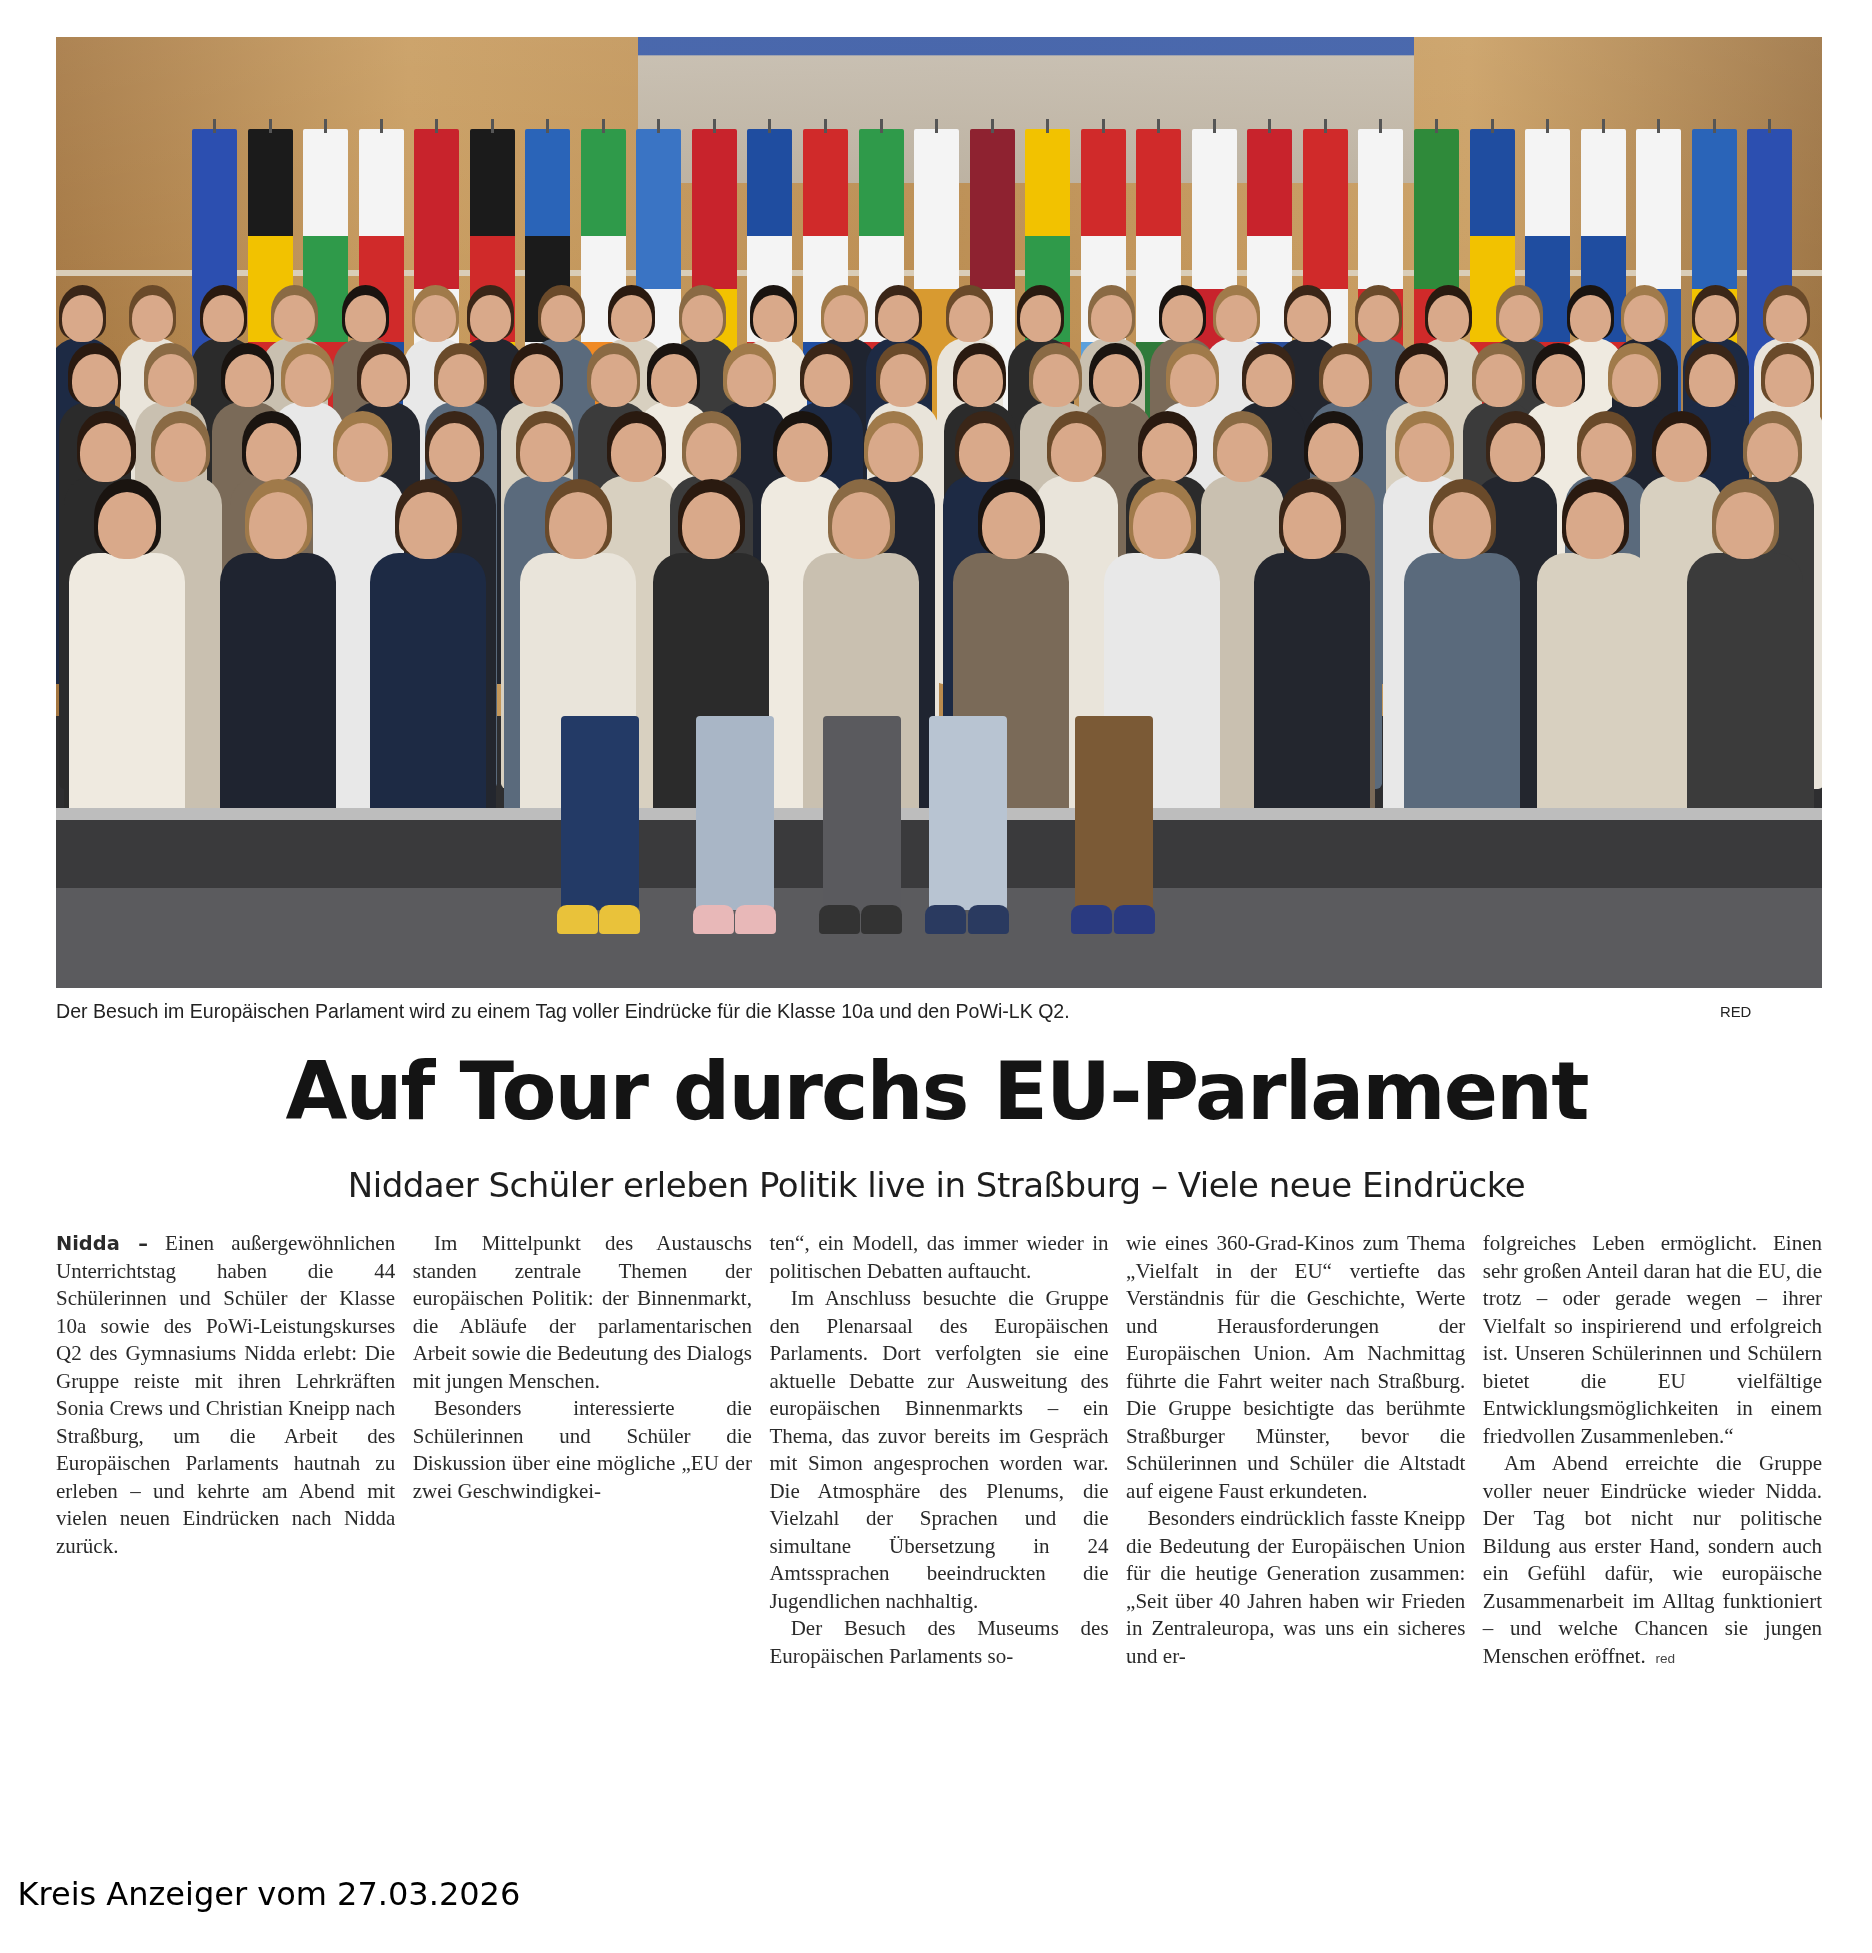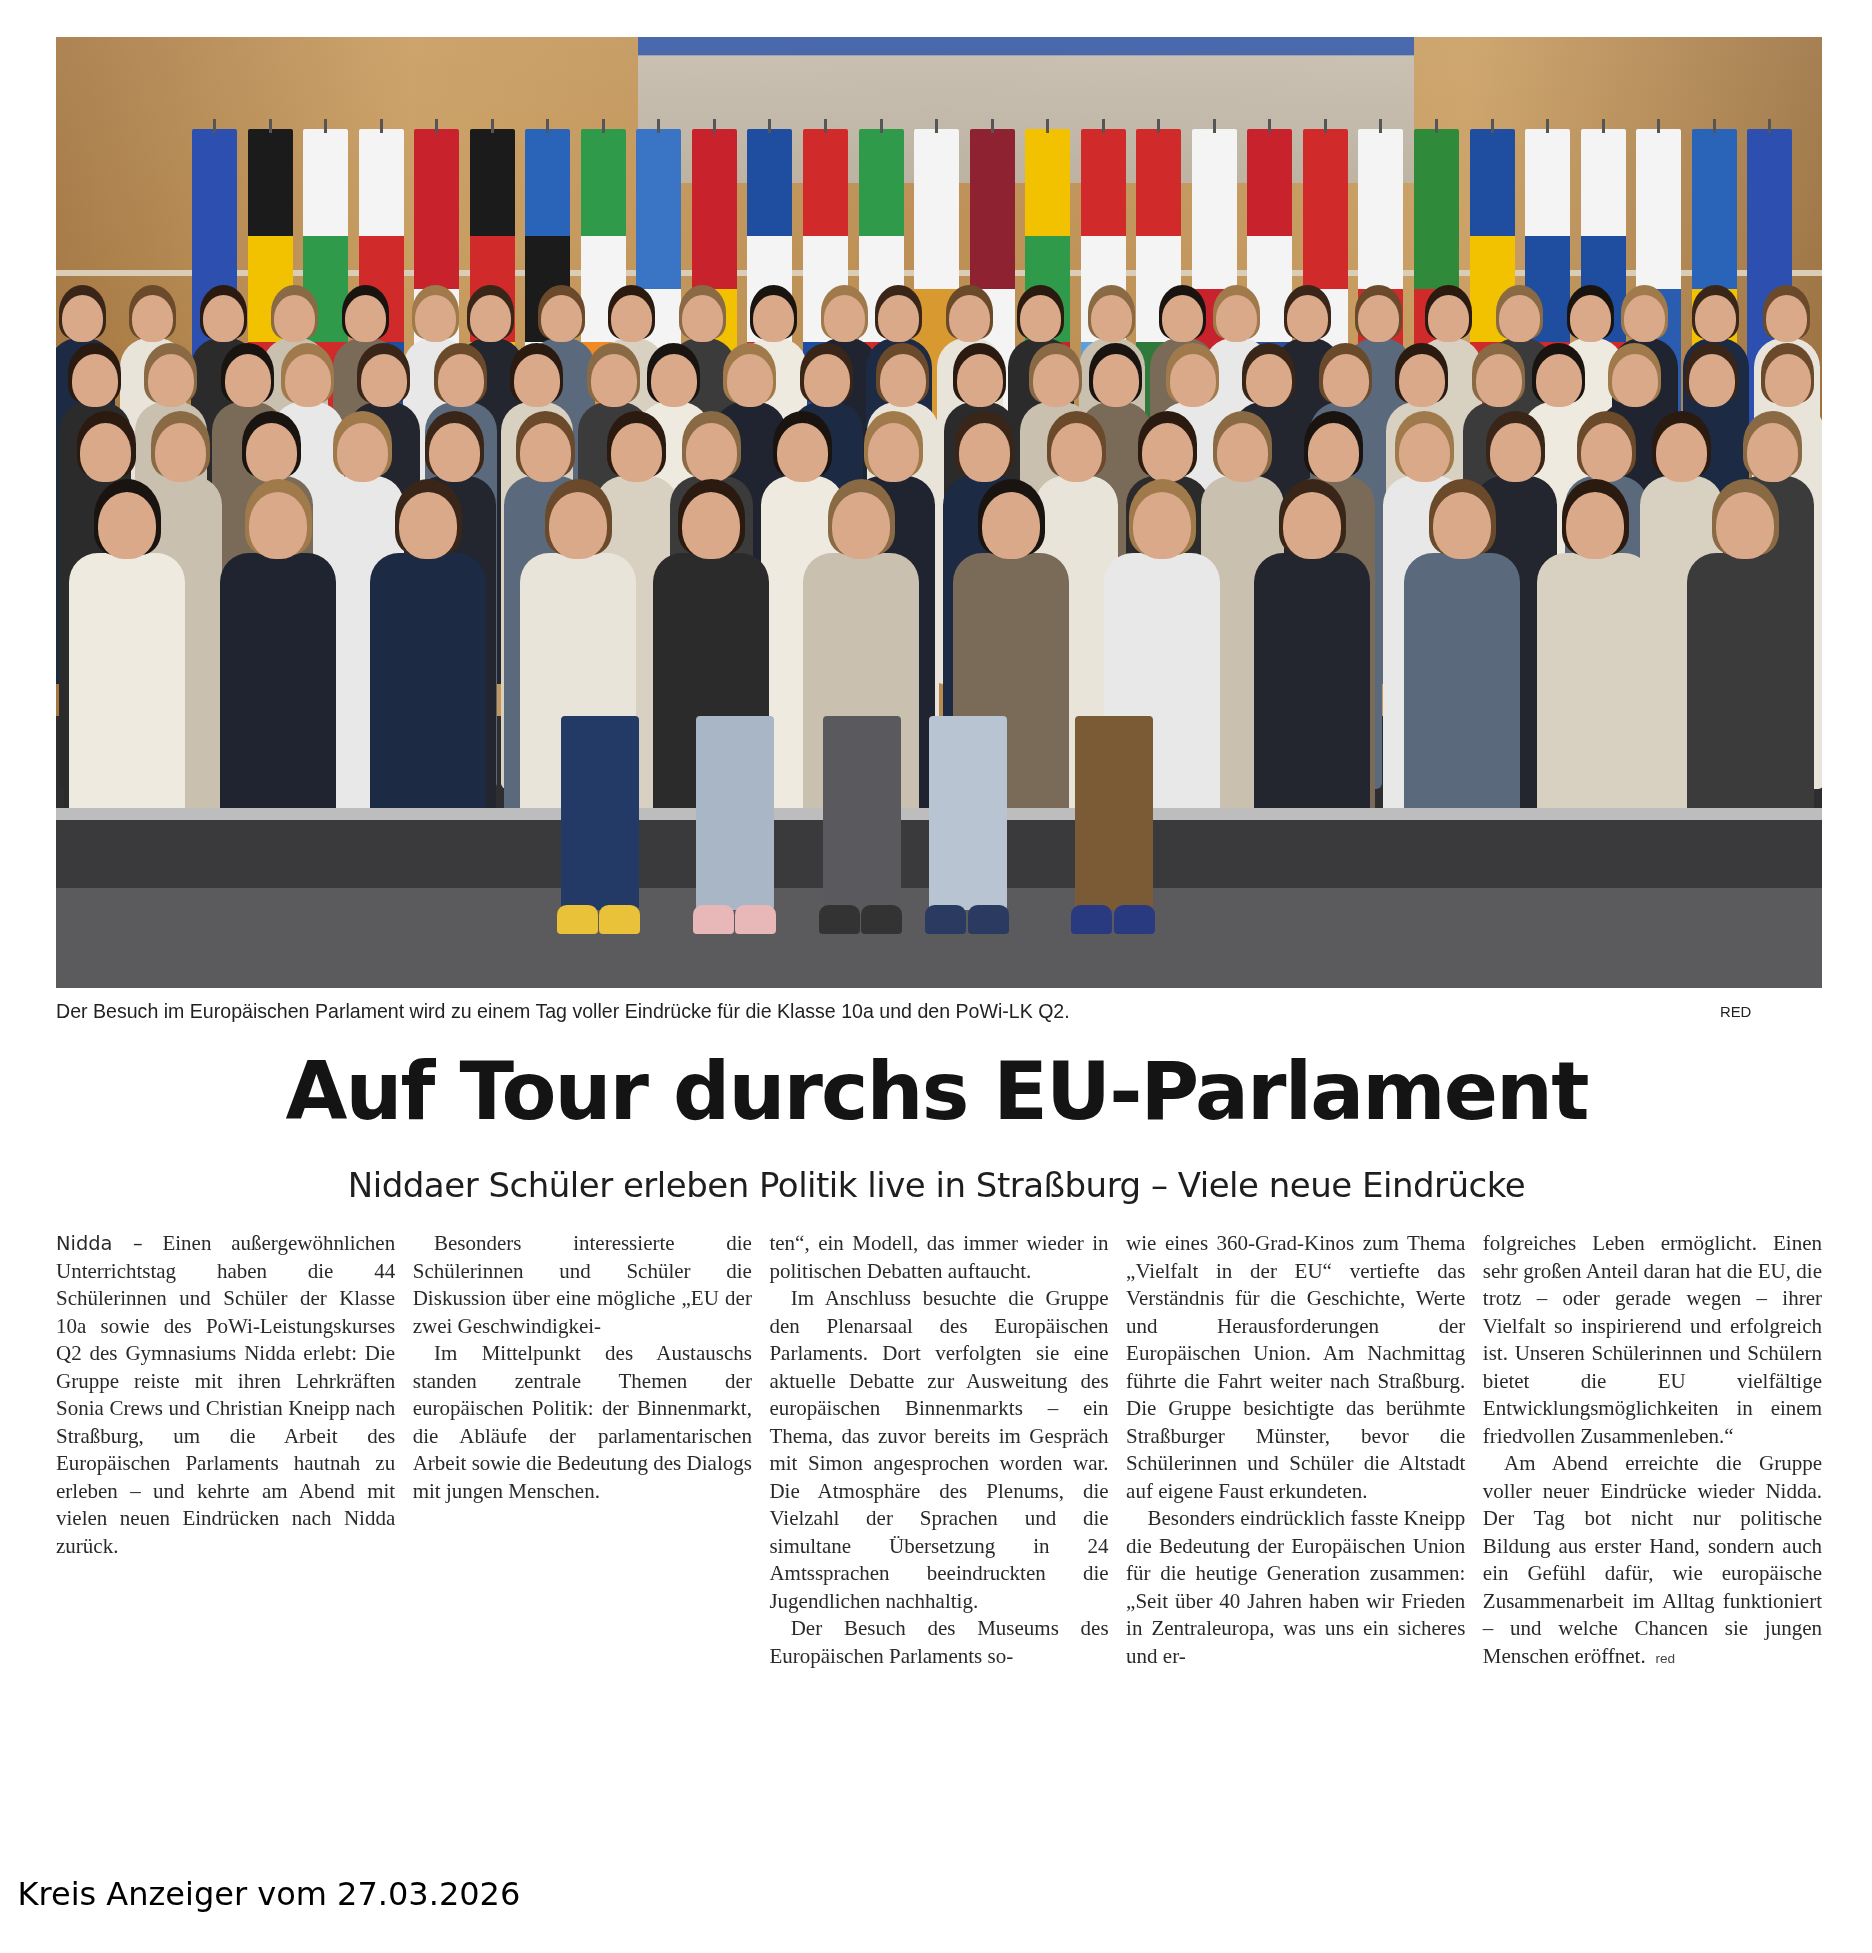--- a/index.html
+++ b/index.html
@@ -62,21 +62,21 @@
     .columns {
       position: absolute; left: 56px; top: 1230px; width: 1766px; height: 582px;
       display: flex; gap: 17.5px;
     }
     .col {
       width: 340px; font-family: "Liberation Serif", serif; font-size: 21px;
       line-height: 27.5px; color: #2a2a2a; text-align: justify; hyphens: manual;
     }
     .col p { margin: 0; text-indent: 0; }
     .col p.indent { text-indent: 21.3px; }
-    .lead { font-family: "DejaVu Sans", sans-serif; font-weight: normal; font-size: 19.4px; }
+    .lead { font-family: "DejaVu Sans", sans-serif; font-weight: bold; font-size: 19.4px; }
     .subhead {
       font-family: "DejaVu Sans", sans-serif; font-weight: bold; font-size: 20.4px;
       line-height: 27px; margin: 25px 0 21.3px 21.3px; color: #1b1b1b; letter-spacing: -0.5px;
     }
     .sig { font-family: "Liberation Sans", sans-serif; font-size: 13.6px; margin-left: 9.7px; color: #444; }
 
     .source {
       position: absolute; left: 17.5px; top: 1875px;
       font-family: "DejaVu Sans", sans-serif; font-size: 32px; color: #000;
     }
@@ -618,22 +618,22 @@
 </div>
 
 <div class="headline">Auf Tour durchs EU-Parlament</div>
 <div class="subline">Niddaer Schüler erleben Politik live in Straßburg – Viele neue Eindrücke</div>
 
 <div class="columns">
   <div class="col">
     <p><span class="lead">Nidda –</span> <span>Einen außergewöhnlichen Unterrichtstag haben die 44 Schülerinnen und Schüler der Klasse 10a sowie des PoWi-Leistungskurses Q2 des Gymnasiums Nidda erlebt: Die Gruppe reiste mit ihren Lehrkräften Sonia Crews und Christian Kneipp nach Straßburg, um die Arbeit des Europäischen Parlaments hautnah zu erleben – und kehrte am Abend mit vielen neuen Eindrücken nach Nidda zurück.</span></p>
   </div>
   <div class="col">
+    <p class="indent">Im Mittelpunkt des Austauschs standen zentrale Themen der europäischen Politik: der Binnenmarkt, die Abläufe der parlamentarischen Arbeit sowie die Bedeutung des Dialogs mit jungen Menschen.</p>
     <p class="indent">Besonders interessierte die Schülerinnen und Schüler die Diskussion über eine mögliche „EU der zwei Geschwindigkei-</p>
-    <p class="indent">Im Mittelpunkt des Austauschs standen zentrale Themen der europäischen Politik: der Binnenmarkt, die Abläufe der parlamentarischen Arbeit sowie die Bedeutung des Dialogs mit jungen Menschen.</p>
   </div>
   <div class="col">
     <p>ten“, ein Modell, das immer wieder in politischen Debatten auftaucht.</p>
     <p class="indent">Im Anschluss besuchte die Gruppe den Plenarsaal des Europäischen Parlaments. Dort verfolgten sie eine aktuelle Debatte zur Ausweitung des europäischen Binnenmarkts – ein Thema, das zuvor bereits im Gespräch mit Simon angesprochen worden war. Die Atmosphäre des Plenums, die Vielzahl der Sprachen und die simultane Übersetzung in 24 Amtssprachen beeindruckten die Jugendlichen nachhaltig.</p>
     <p class="indent">Der Besuch des Museums des Europäischen Parlaments so-</p>
   </div>
   <div class="col">
     <p>wie eines 360-Grad-Kinos zum Thema „Vielfalt in der EU“ vertiefte das Verständnis für die Geschichte, Werte und Herausforderungen der Europäischen Union. Am Nachmittag führte die Fahrt weiter nach Straßburg. Die Gruppe besichtigte das berühmte Straßburger Münster, bevor die Schülerinnen und Schüler die Altstadt auf eigene Faust erkundeten.</p>
     <p class="indent">Besonders eindrücklich fasste Kneipp die Bedeutung der Europäischen Union für die heutige Generation zusammen: „Seit über 40 Jahren haben wir Frieden in Zentraleuropa, was uns ein sicheres und er-</p>
   </div>

